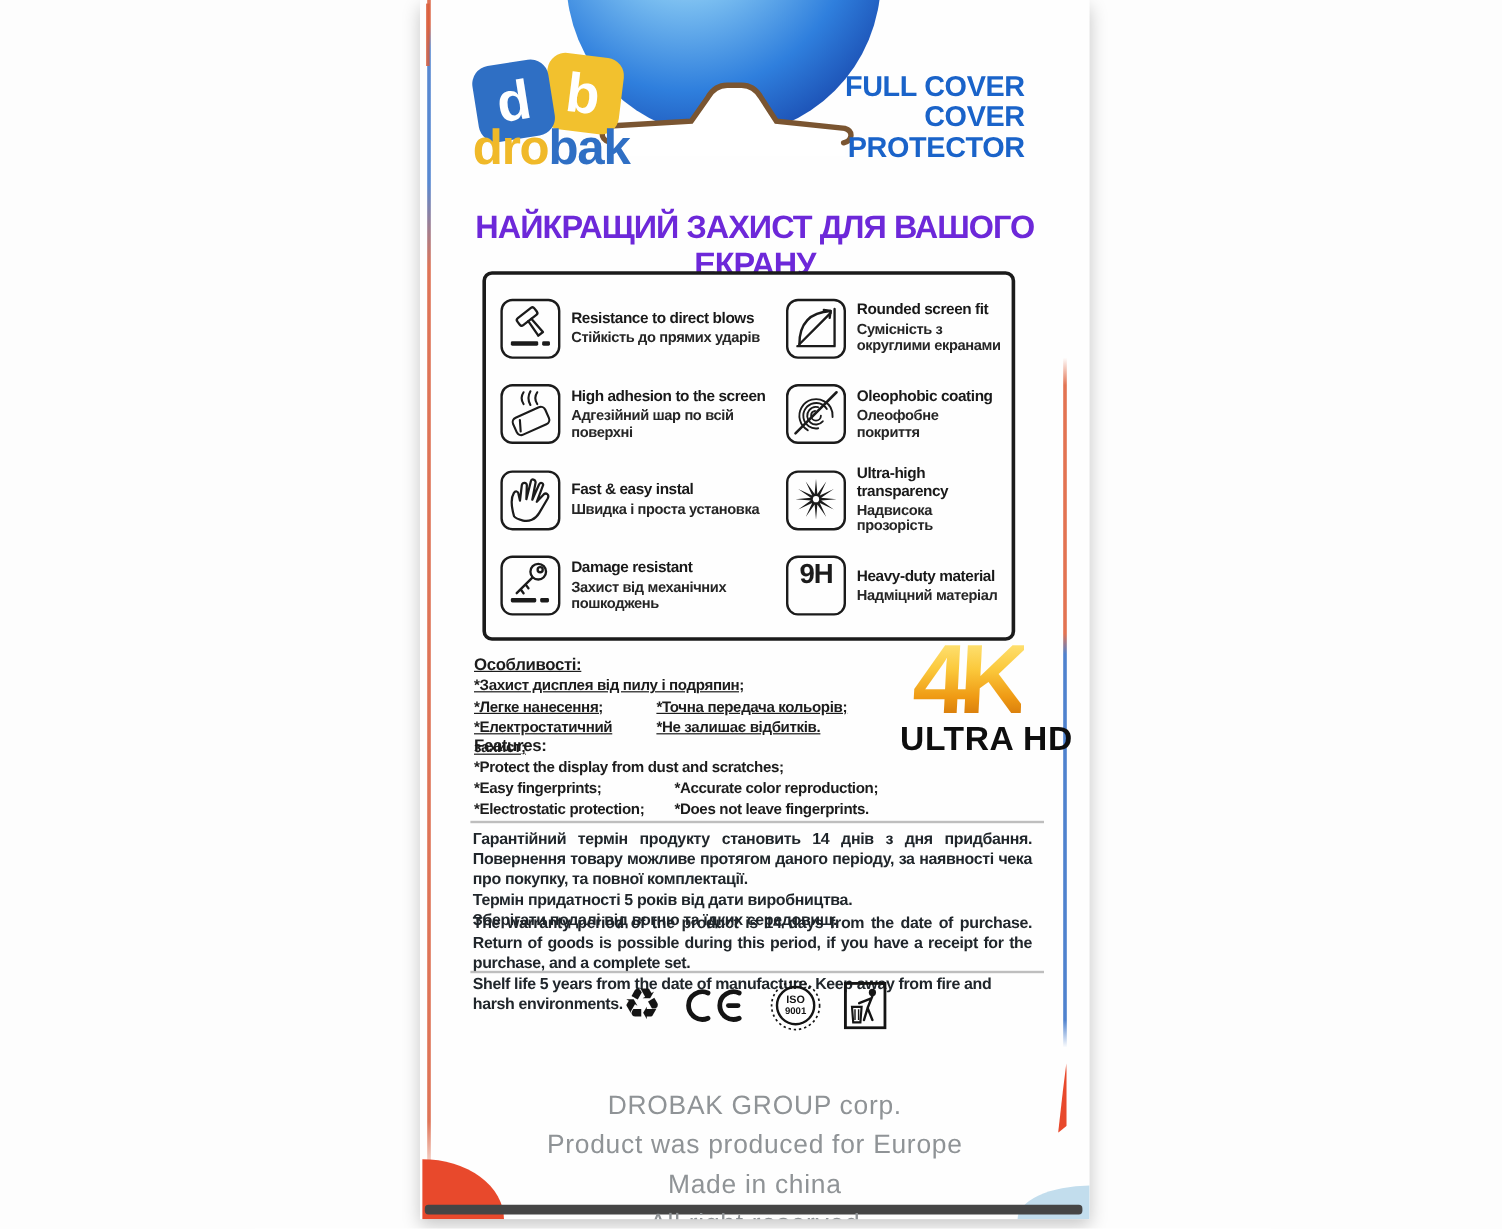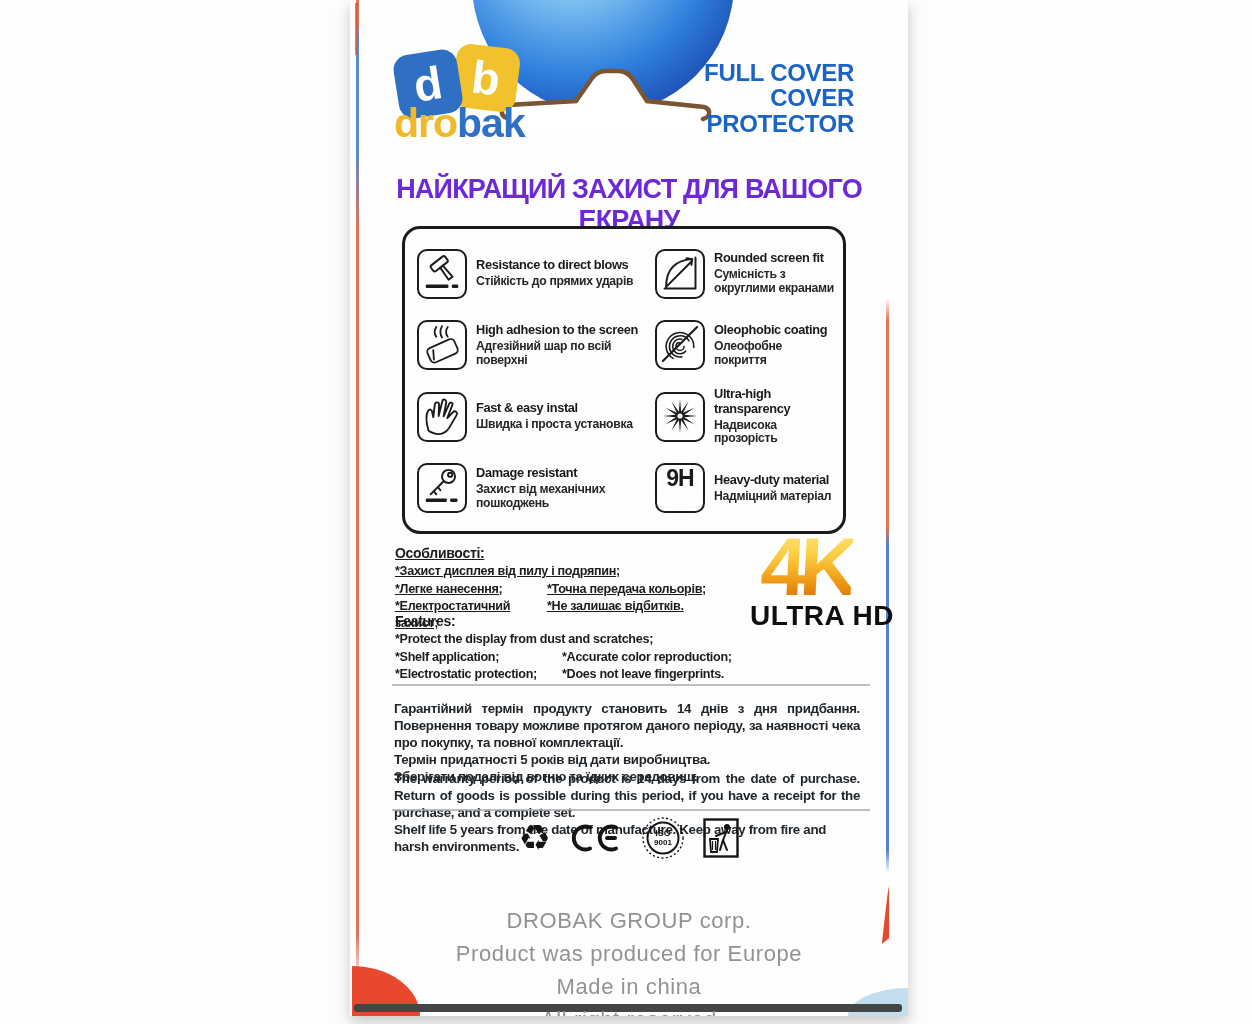--- a/index.html
+++ b/index.html
@@ -28,21 +28,21 @@
   .logo-sq.yellow{left:104px;top:46px;background:#f2c12e;transform:rotate(7deg);z-index:2;}
   .logo-word{position:absolute;left:44px;top:100px;font-size:41px;font-weight:700;letter-spacing:-1px;z-index:3;}
   .logo-word .dro{color:#f0b929;}
   .logo-word .bak{color:#2f6fc4;margin-top:44px;}
   .product-type{position:absolute;right:54px;top:60px;text-align:right;color:#1a63c9;
     font-size:24px;font-weight:800;line-height:1.06;letter-spacing:-0.3px;z-index:3;}
   
   .tagline{position:absolute;left:0;top:174px;width:100%;text-align:center;color:#6d28d9;
     font-size:27px;font-weight:800;letter-spacing:-0.8px;}
   
-  .fgrid{position:absolute;left:52px;top:226px;width:444px;height:308px;border:3px solid #1b1b1b;border-radius:18px;
+  .fgrid{position:absolute;left:52px;top:226px;width:444px;height:308px;border:3px solid #1b1b1b;border-radius:8px;
     box-sizing:border-box;display:grid;grid-template-columns:234px 1fr;grid-template-rows:repeat(4,1fr);
     padding:10px 8px 8px 12px;column-gap:4px;row-gap:2px;background:#fefefe;}
   .fcell{display:flex;align-items:center;gap:9px;}
   .ficon{flex:0 0 auto;width:50px;height:50px;border:2.5px solid #1b1b1b;border-radius:10px;
     display:flex;justify-content:center;box-sizing:border-box;}
   .ficon svg{display:block;}
   .nineh{font-size:23px;font-weight:700;letter-spacing:-1px;color:#1b1b1b;}
   .ftext{min-width:0;}
   .ftext .en{font-size:12.8px;font-weight:700;color:#191919;letter-spacing:-0.35px;line-height:1.15;}
   .ftext .uk{font-size:12.2px;font-weight:700;color:#262626;letter-spacing:-0.3px;line-height:1.14;margin-top:2px;}
@@ -56,21 +56,21 @@
   .fourk{position:absolute;left:368px;top:528px;width:176px;text-align:center;}
   .fourk .k4{display:inline-block;font-size:82px;font-weight:800;letter-spacing:-7px;line-height:.95;transform:skewX(-3deg);
     background:linear-gradient(180deg,#ffe67e 4%,#fbc93c 38%,#ef9a14 68%,#c96a05 100%);
     -webkit-background-clip:text;background-clip:text;color:transparent;}
   .fourk .uhd{font-size:28px;font-weight:800;color:#0e0e0e;letter-spacing:0.5px;margin-top:-6px;text-align:right;}
   
   .divider{position:absolute;left:42px;width:478px;height:2px;background:#a8a8a8;opacity:.75;}
   
   .para{position:absolute;left:44px;width:466px;font-size:13.3px;font-weight:600;color:#20262b;
     letter-spacing:-0.3px;line-height:1.27;}
-  .just{text-align:justify;margin-top:10px;}
+  .just{text-align:justify;}
   
   .certs{position:absolute;left:44px;top:814px;width:470px;height:48px;display:flex;align-items:center;
     justify-content:center;gap:18px;color:#141414;}
   .recycle{font-family:"DejaVu Sans", sans-serif;font-size:36px;line-height:1;}
   
   .footer{position:absolute;left:0;top:904px;width:100%;text-align:center;color:#8f9396;
     font-size:22px;font-weight:400;letter-spacing:0.6px;line-height:1.5;}
   .tl-red{position:absolute;left:5px;top:3px;width:3px;height:52px;background:#d95c3a;opacity:.8;}
 </style>
 </head>
@@ -251,21 +251,21 @@
 
     <div class="fourk">
       <div class="k4">4K</div>
       <div class="uhd">ULTRA HD</div>
     </div>
 
     <div class="list" style="top:612px;">
       <div class="title">Features:</div>
       <div>*Protect the display from dust and scratches;</div>
       <div class="cols en">
-        <div>*Shelf application;</div>
+        <div>*Easy fingerprints;</div>
         <div>*Accurate color reproduction;</div>
         <div>*Electrostatic protection;</div>
         <div>*Does not leave fingerprints.</div>
       </div>
     </div>
 
     <div class="divider" style="top:684px;"></div>
 
     <div class="para" style="top:691px;">
       <div class="just">Гарантійний термін продукту становить 14 днів з дня придбання. Повернення товару можливе протягом даного періоду, за наявності чека про покупку, та повної комплектації.</div>

